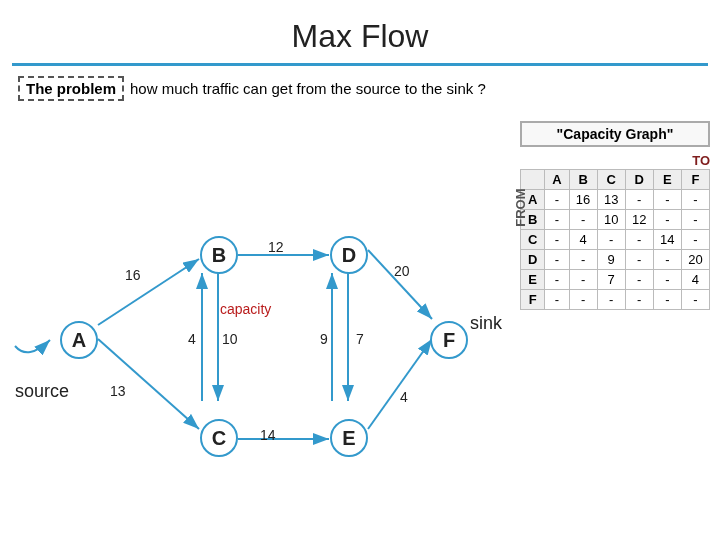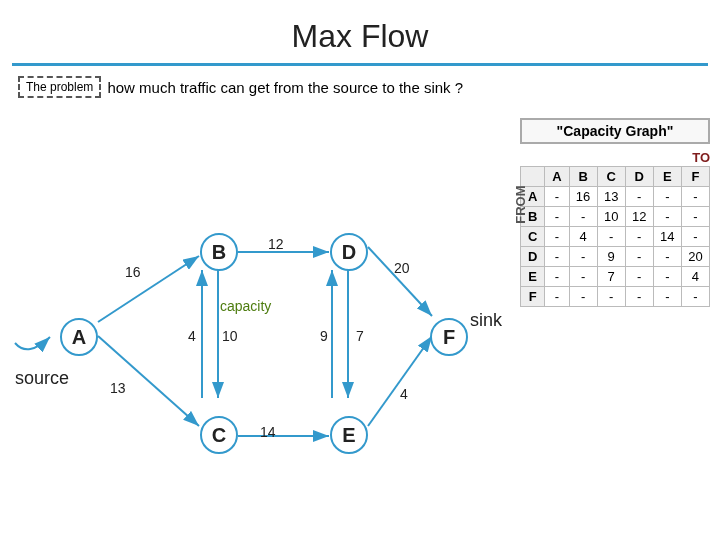--- a/index.html
+++ b/index.html
@@ -29,25 +29,25 @@
     }
 
     
     #problem-row {
       display: flex;
       align-items: center;
       margin: 0 18px 10px 18px;
       font-size: 15px;
     }
     #problem-label {
-      font-weight: normal;
+      font-weight: bold;
       border: 2px dashed #555;
       padding: 2px 6px;
       margin-right: 6px;
-      font-size: 12px;
+      font-size: 15px;
     }
 
     
     #main {
       display: flex;
       flex-direction: row;
       width: 100%;
       height: 380px;
       position: relative;
     }
@@ -184,21 +184,21 @@
       <path d="M 15 235 Q 28 250 50 229" stroke="#3399cc" stroke-width="2" fill="none" marker-end="url(#arrowhead)"></path>
     </svg>
 
     <div class="node" style="left:60px; top:210px;">A</div>
     <div class="node" style="left:200px; top:125px;">B</div>
     <div class="node" style="left:200px; top:308px;">C</div>
     <div class="node" style="left:330px; top:125px;">D</div>
     <div class="node" style="left:330px; top:308px;">E</div>
     <div class="node" style="left:430px; top:210px;">F</div>
 
-    <div class="node-ext-label" style="left:15px; top:260px;">source</div>
+    <div class="node-ext-label" style="left:15px; top:270px;">source</div>
     <div class="node-ext-label" style="left:470px; top:202px;">sink</div>
 
     <div class="edge-label" style="left:125px; top:156px;">16</div>
     <div class="edge-label" style="left:110px; top:272px;">13</div>
     <div class="edge-label" style="left:268px; top:128px;">12</div>
     <div class="edge-label" style="left:222px; top:220px;">10</div>
     <div class="edge-label" style="left:188px; top:220px;">4</div>
     <div class="edge-label" style="left:260px; top:316px;">14</div>
     <div class="edge-label" style="left:394px; top:152px;">20</div>
     <div class="edge-label" style="left:400px; top:278px;">4</div>
@@ -278,17 +278,17 @@
             <td>-</td>
             <td>-</td>
             <td>-</td>
             <td>-</td>
           </tr>
         </tbody>
     </table>
 
     <div style="position:absolute; left:-38px; top:60px; font-size:13px; font-weight:bold; color:#555; transform:rotate(-90deg); transform-origin: right center;">FROM</div>
 
-    <div style="position:absolute; left:-300px; top:180px; font-size:14px; color:#4d7c0f;">capacity</div>
+    <div style="position:absolute; left:-300px; top:180px; font-size:14px; color:#b91c1c;">capacity</div>
 
   </div>
 
 </div>
 
 </body></html>

